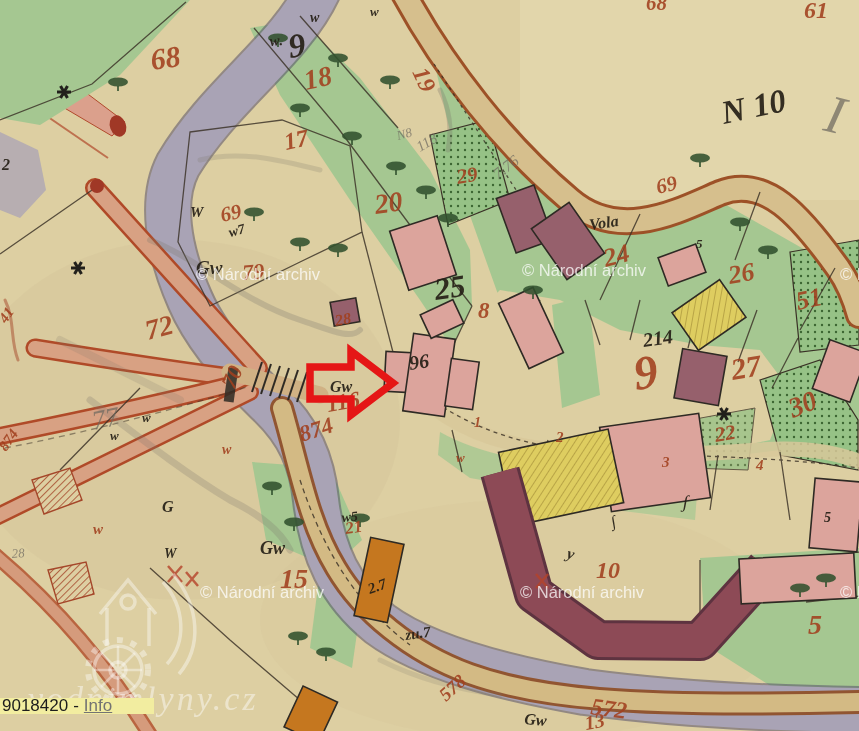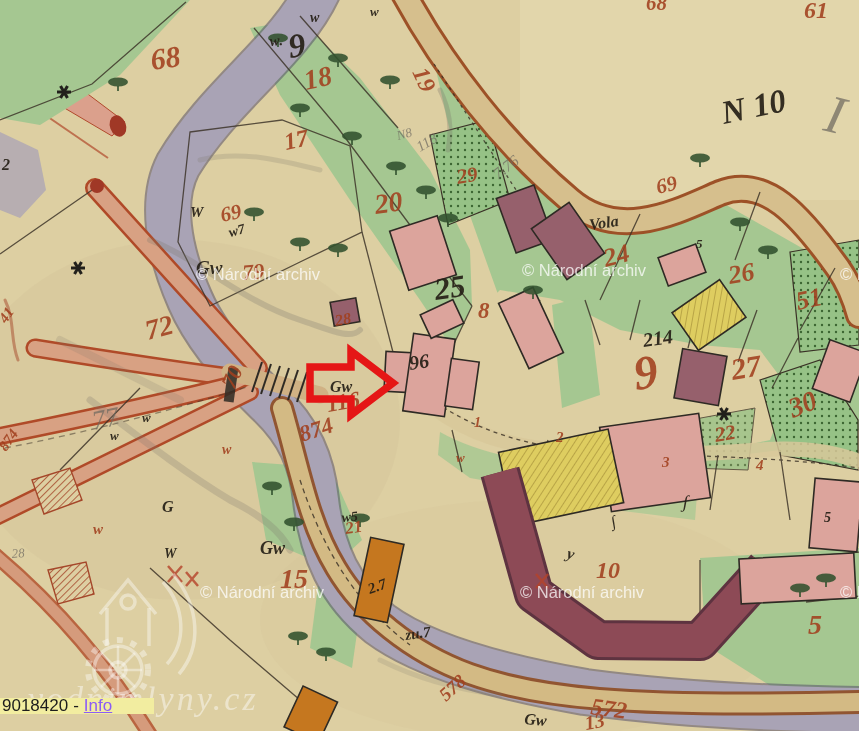--- a/index.html
+++ b/index.html
@@ -11,21 +11,21 @@
   .lbl-black text, text.lbl-black{fill:#262017;font-family:"Liberation Serif",serif;font-weight:bold;font-style:italic;opacity:.92;}
   .lbl-pencil text, text.lbl-pencil{fill:#6f6a60;font-family:"Liberation Serif",serif;font-style:italic;opacity:.72;}
   .wm{fill:#ffffff;opacity:.74;font-family:"Liberation Sans",sans-serif;font-size:16.5px;}
   .site-wm{fill:#ffffff;opacity:.45;font-family:"Liberation Serif",serif;font-style:italic;
            font-size:34px;letter-spacing:3px;}
   
   #tooltip{position:absolute;left:0;top:698px;width:154px;height:16px;background:#f2eda0;
            display:flex;align-items:center;padding-left:2px;box-sizing:border-box;
            font-size:17px;color:#1d1d1d;z-index:30;}
   #tooltip .sep{margin:0 5px;}
-  #tooltip a{color:#8b5cf6;text-decoration:underline;cursor:pointer;}
+  #tooltip a{color:#737373;text-decoration:underline;cursor:pointer;}
 </style>
 </head>
 <body>
 
 <div id="stage">
 <svg width="859" height="731" viewBox="0 0 859 731">
   <defs>
     <pattern id="dots" width="7" height="7" patternUnits="userSpaceOnUse">
       <rect width="7" height="7" fill="#96c286"></rect>
       <circle cx="3" cy="3" r="1.2" fill="#3c6632"></circle>

